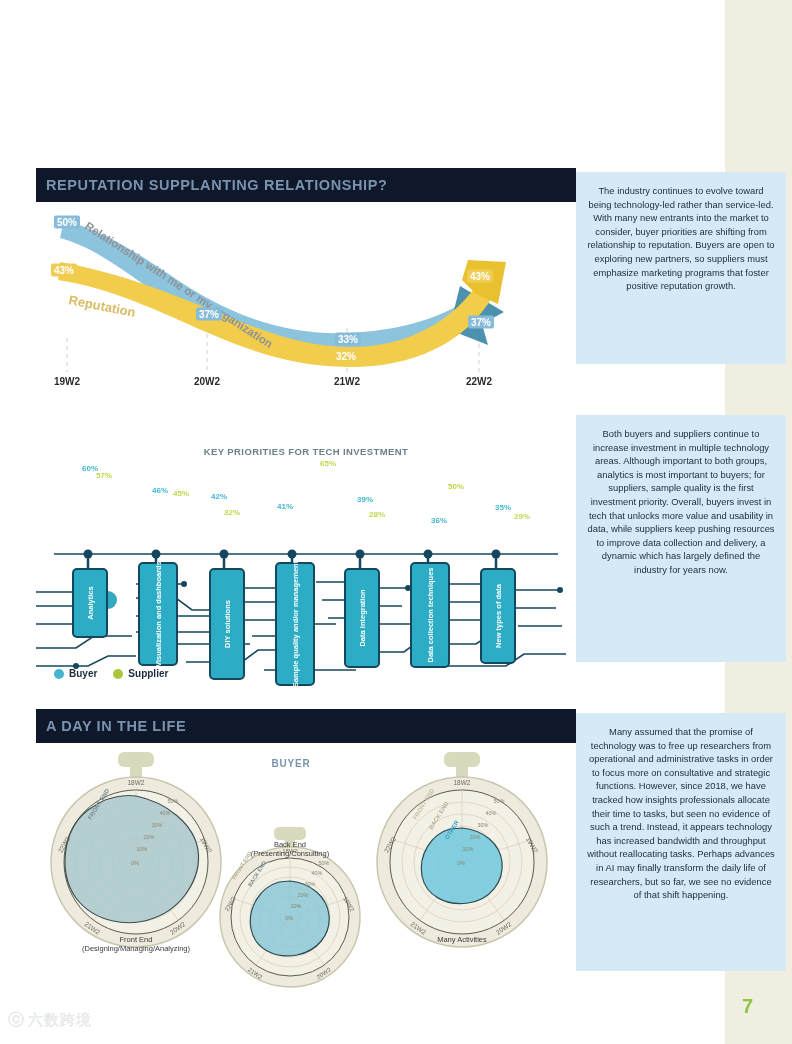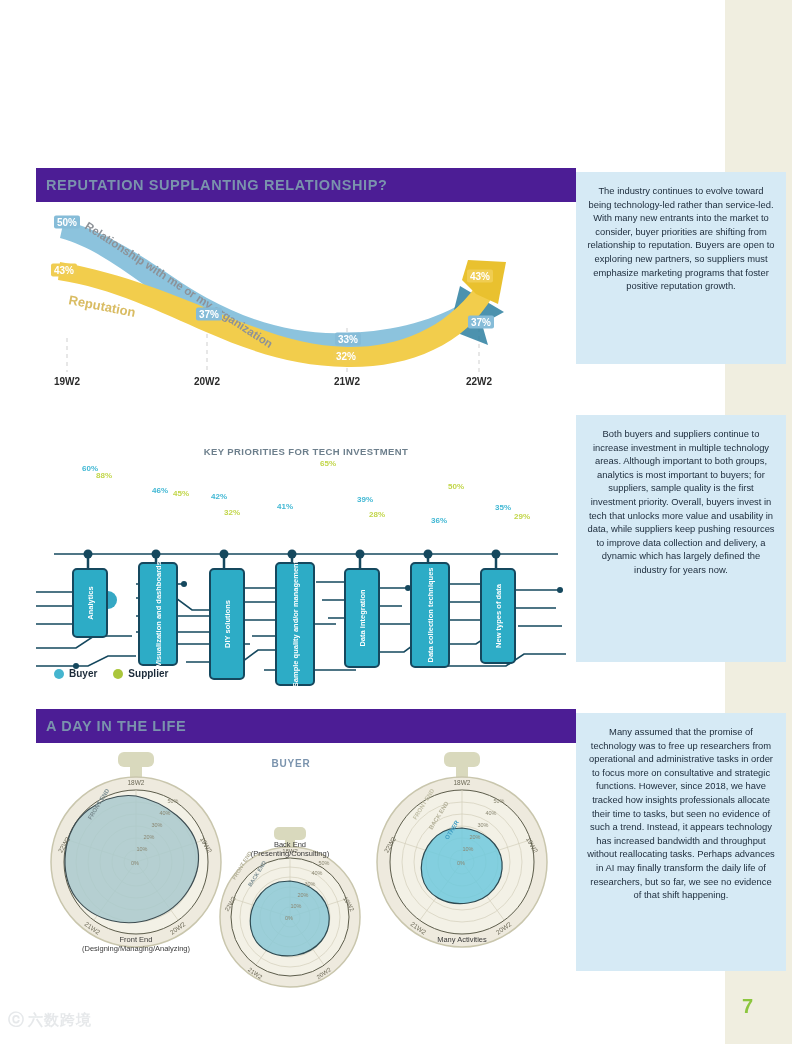--- a/index.html
+++ b/index.html
@@ -9,21 +9,21 @@
     position:relative;overflow:hidden;
   }
   .page{position:absolute;inset:0;}
 
   
   .beige-col{position:absolute;left:725px;top:0;width:67px;height:1044px;background:#f0eee0;}
 
   
   .sec-head{
     position:absolute;left:36px;width:540px;height:34px;
-    background:#4c1d95;display:flex;align-items:center;
+    background:#0f172a;display:flex;align-items:center;
   }
   .sec-head h2{
     margin:0 0 0 10px;font-size:14.5px;font-weight:bold;letter-spacing:.6px;
     color:#7a93ad;font-family:"Liberation Sans",sans-serif;
   }
   .sec-sub{
     position:absolute;text-align:center;width:540px;left:36px;
     font-size:9.5px;font-weight:bold;letter-spacing:.4px;color:#6d7f8c;
   }
 
@@ -132,21 +132,21 @@
     <div class="axis-label" style="left:443px;top:176px;">22W2</div>
   </div>
 
   <div class="sec-sub" style="top:446px;">KEY PRIORITIES FOR TECH INVESTMENT</div>
 
   <div class="note" style="top:415px;height:247px;">Both buyers and suppliers continue to increase investment in multiple technology areas. Although important to both groups, analytics is most important to buyers; for suppliers, sample quality is the first investment priority. Overall, buyers invest in tech that unlocks more value and usability in data, while suppliers keep pushing resources to improve data collection and delivery, a dynamic which has largely defined the industry for years now.</div>
 
   <div class="chart2">
 
     <div class="tp buyer" style="left:50px;top:24px;">60%</div>
-    <div class="tp supplier" style="left:68px;top:31px;">88%</div>
+    <div class="tp supplier" style="left:68px;top:31px;">57%</div>
 
     <div class="tp buyer" style="left:120px;top:46px;">46%</div>
     <div class="tp supplier" style="left:145px;top:49px;">45%</div>
 
     <div class="tp buyer" style="left:179px;top:52px;">42%</div>
     <div class="tp supplier" style="left:196px;top:68px;">32%</div>
 
     <div class="tp buyer" style="left:245px;top:52px;margin-top:10px;">41%</div>
     <div class="tp supplier" style="left:292px;top:19px;">65%</div>
 

